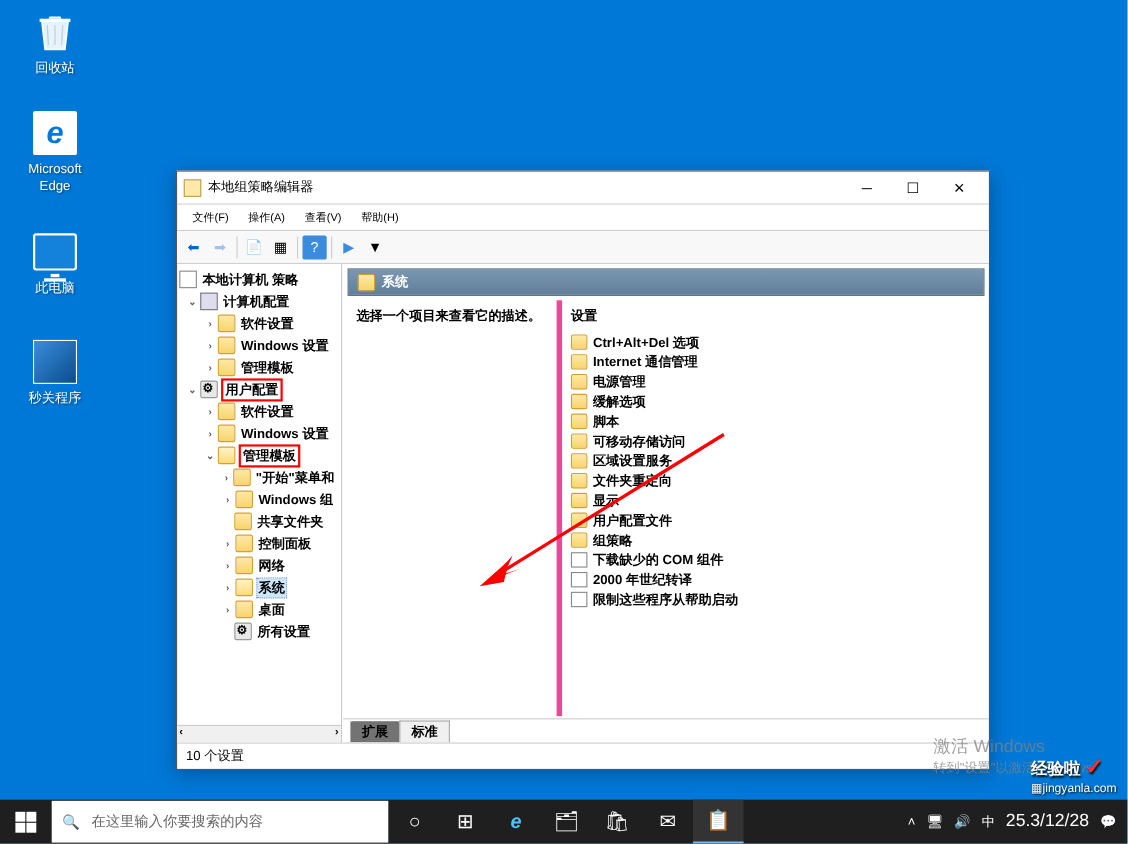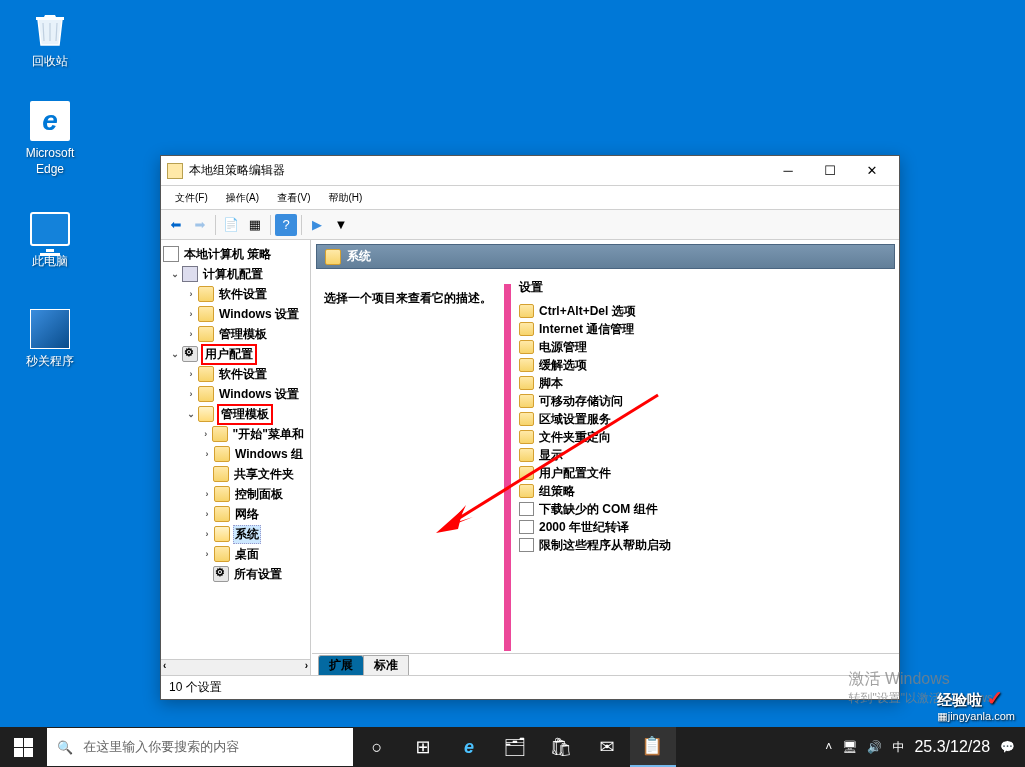--- a/index.html
+++ b/index.html
@@ -52,30 +52,30 @@
 .gear-icon { background:#e8e8e8; border:1px solid #999; border-radius:2px; position:relative; }
 .gear-icon::after{ content:'⚙'; position:absolute; left:1px; top:-1px; font-size:11px; }
 .tree-row .label { padding:0 2px; }
 .highlight-box { border: 2px solid #ff0000; }
 
 
 .content-pane { flex:1; display:flex; flex-direction:column; border-left:1px solid #fff; }
 .content-header { background: linear-gradient(#7a96b0,#627f99); color:#fff; font-size:12px; padding:3px 8px; display:flex; align-items:center; gap:6px; border:1px solid #4a6580; margin:4px 4px 2px; }
 .content-header .hdr-icon { width:16px; height:16px; background: linear-gradient(#ffe9a8,#f7d46c); border:1px solid #d4a030; border-radius:2px; }
 .content-body { flex:1; display:flex; overflow:hidden; padding: 2px 4px; }
-.desc-col { width: 195px; font-size:12px; padding: 6px 8px; border-right:7px solid #ec4899;margin-top:11px; }
+.desc-col { width: 195px; font-size:12px; padding: 6px 8px; border-right:5px solid #ec4899; }
 .list-col { flex:1; font-size:12px; padding: 4px 0 4px 8px; overflow-y:auto; position:relative; }
 .list-col .list-head { font-size:12px; padding:2px 0 6px; }
 .list-item { display:flex; align-items:center; height:18px; cursor:pointer; gap:5px; }
 .list-item .li-icon { width:15px; height:14px; flex-shrink:0; }
 .page-icon { background:#fff; border:1px solid #888; }
 
 .tabs-row { height:22px; border-top:1px solid #ccc; display:flex; align-items:flex-end; padding: 0 6px; font-size:12px; }
 .tab { border:1px solid #aaa; border-bottom:none; padding: 1px 10px; margin-right:-1px; background:#f0f0f0; cursor:pointer; }
-.tab.active { background:#0369a1; border-top-left-radius:3px; border-top-right-radius:3px;margin-top:16px; }
+.tab.active { background:#737373; border-top-left-radius:3px; border-top-right-radius:3px;margin-top:16px; }
 
 .statusbar { height: 24px; border-top:1px solid #ccc; font-size:12px; padding: 3px 8px; display:flex; align-items:center; }
 
 
 .annotation-arrow { position:absolute; pointer-events:none; }
 
 
 .watermark { position:absolute; right: 20px; bottom: 60px; color: rgba(130,130,130,0.75); font-size: 16px; text-align:left; }
 .watermark .small { font-size: 12px; }
 

